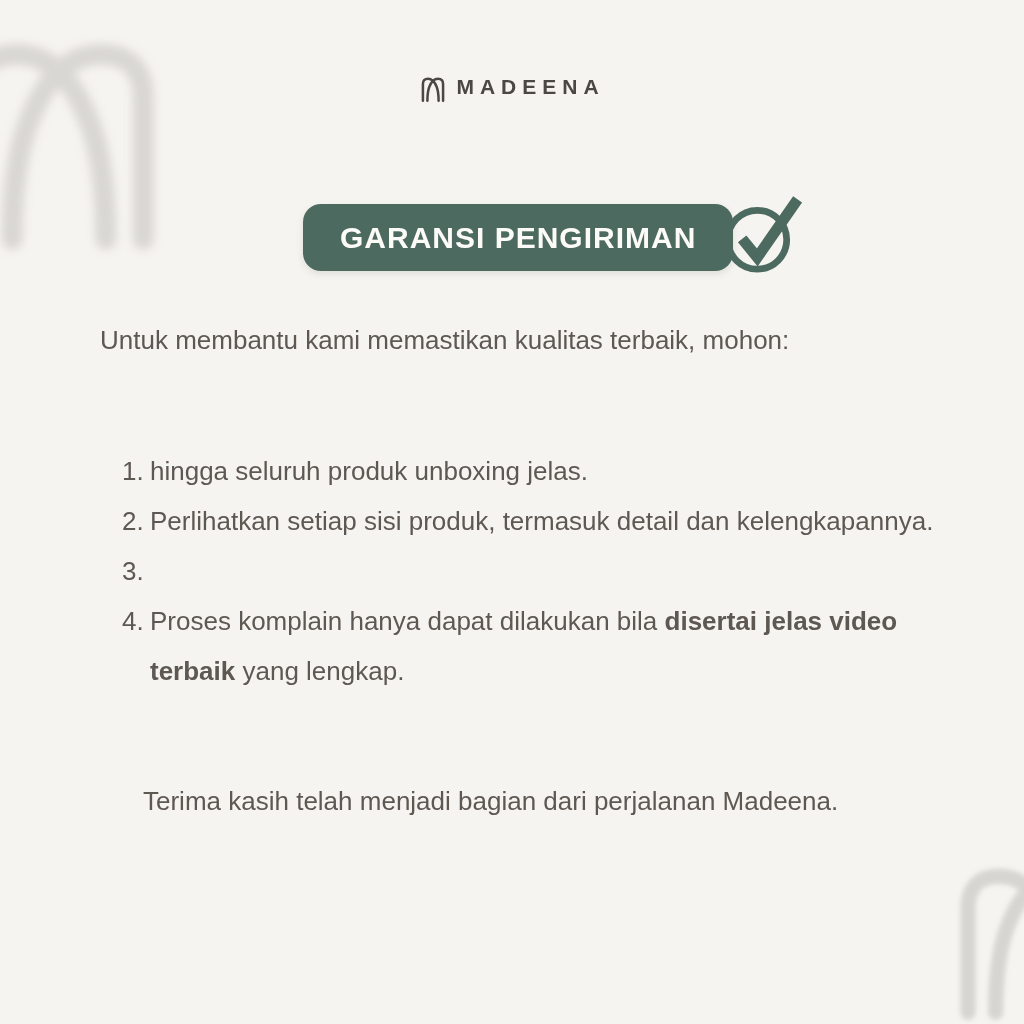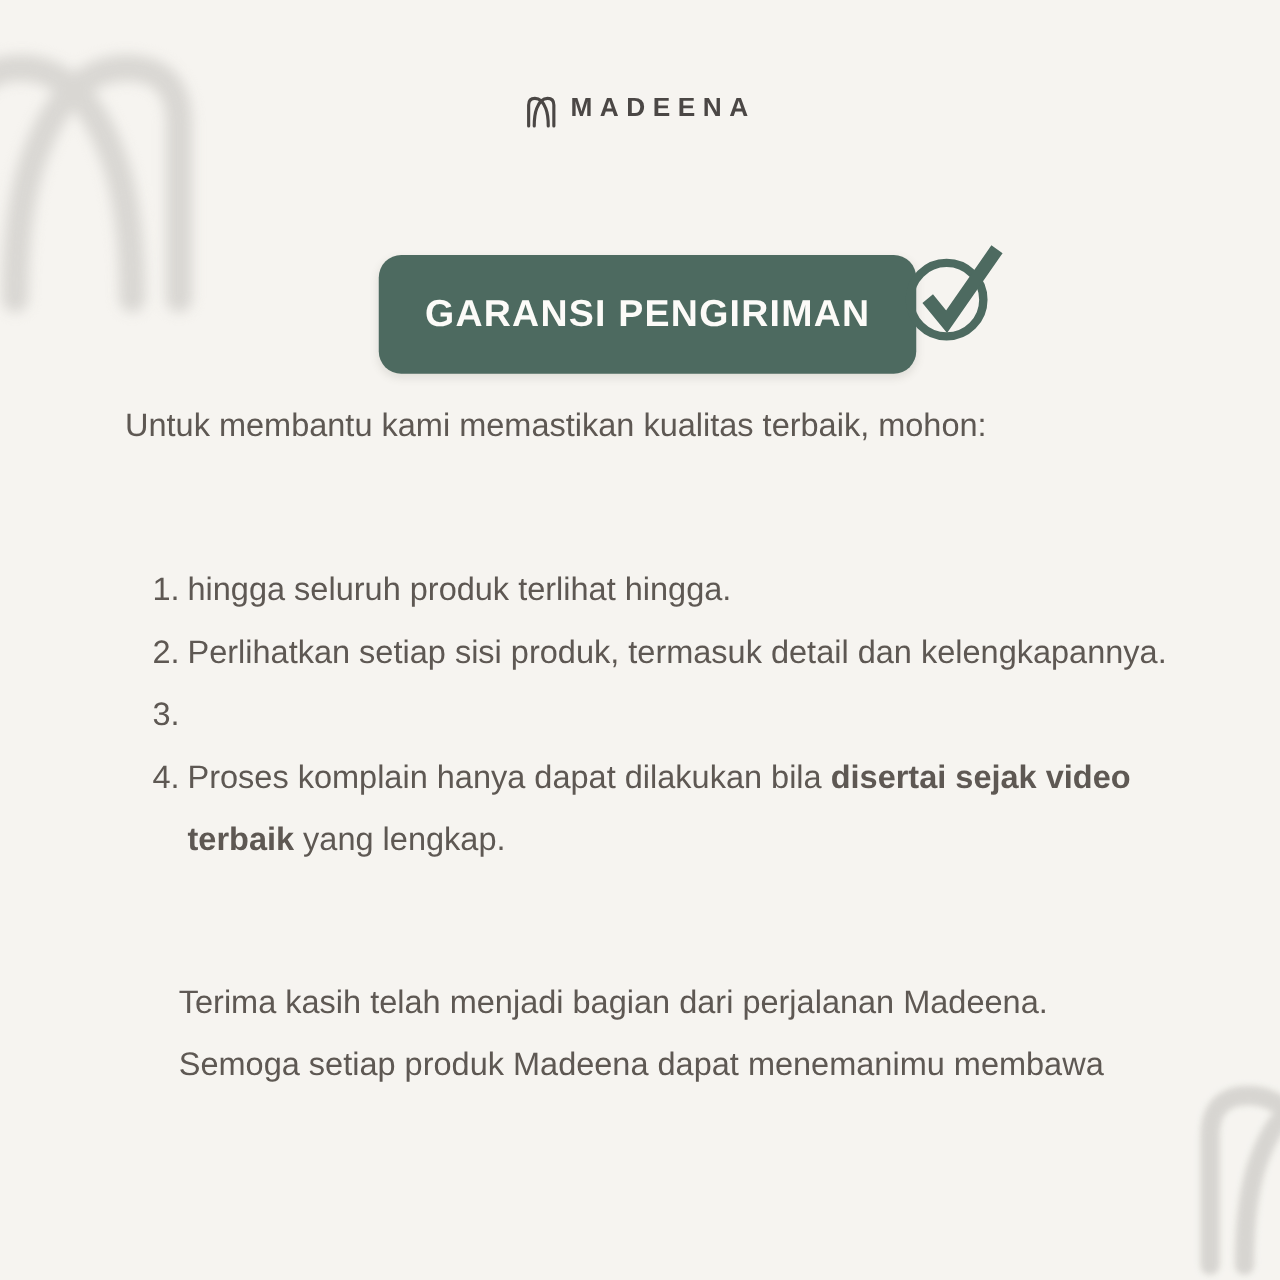--- a/index.html
+++ b/index.html
@@ -13,21 +13,21 @@
   .wm-tl{left:-58px;top:24px;width:234px;height:234px;filter:blur(5px);opacity:.9;}
   .wm-br{left:944px;top:854px;width:172px;height:172px;filter:blur(2.5px);opacity:.95;}
   .watermark svg,.logo-mark svg,.check-badge svg{display:block;width:100%;height:100%;}
   
   .logo-row{position:absolute;left:0;top:56px;width:100%;display:flex;justify-content:center;align-items:flex-start;gap:9px;margin-top:19px;}
   .logo-mark{width:28px;height:28px;color:#4b4745;}
   .logo-text{font-size:21px;font-weight:bold;letter-spacing:6px;color:#4b4745;}
   
   .title-pill{
     position:absolute;left:303px;top:204px;height:63px;line-height:63px;
-    padding:16px 37px;background:#4d6a60;border-radius:18px;
+    padding:2px 37px;background:#4d6a60;border-radius:18px;
     color:#fcfbf8;font-size:30px;font-weight:bold;letter-spacing:1px;
     box-shadow:0 3px 7px rgba(90,90,80,.14);
   }
   .check-badge{position:absolute;left:722px;top:191px;width:84px;height:84px;color:#4d6a60;}
   
   .intro{position:absolute;left:100px;top:316px;font-size:26px;line-height:48px;}
   .guarantee-list{position:absolute;left:122px;top:446px;font-size:26px;line-height:50px;}
   .list-item{display:flex;}
   .num{flex:0 0 28px;}
   .closing{position:absolute;left:100px;top:776px;font-size:26px;line-height:50px;margin-left:43px;}
@@ -73,39 +73,38 @@
   </div>
 
   <div class="intro">
     <div class="line">Untuk membantu kami memastikan kualitas terbaik, mohon:</div>
   </div>
 
   <div class="guarantee-list">
       <div class="list-item">
         <span class="num">1.</span>
         <span>
-          <div class="line"><span>hingga seluruh produk terlihat hingga.</span></div>
+          <div class="line"><span>hingga seluruh produk unboxing jelas.</span></div>
         </span>
       </div>
       <div class="list-item">
         <span class="num">2.</span>
         <span>
           <div class="line"><span>Perlihatkan setiap sisi produk, termasuk detail dan kelengkapannya.</span></div>
         </span>
       </div>
       <div class="list-item">
         <span class="num">3.</span>
       </div>
       <div class="list-item">
         <span class="num">4.</span>
         <span>
-          <div class="line"><span>Proses komplain hanya dapat dilakukan bila </span><b>disertai sejak video</b></div>
+          <div class="line"><span>Proses komplain hanya dapat dilakukan bila </span><b>disertai jelas video</b></div>
           <div class="line"><b>terbaik</b><span> yang lengkap.</span></div>
         </span>
       </div>
     </div>
 
   <div class="closing">
     <div class="line">Terima kasih telah menjadi bagian dari perjalanan Madeena.</div>
-    <div class="line">Semoga setiap produk Madeena dapat menemanimu membawa</div>
   </div>
 
 </div>
 
 </body></html>

